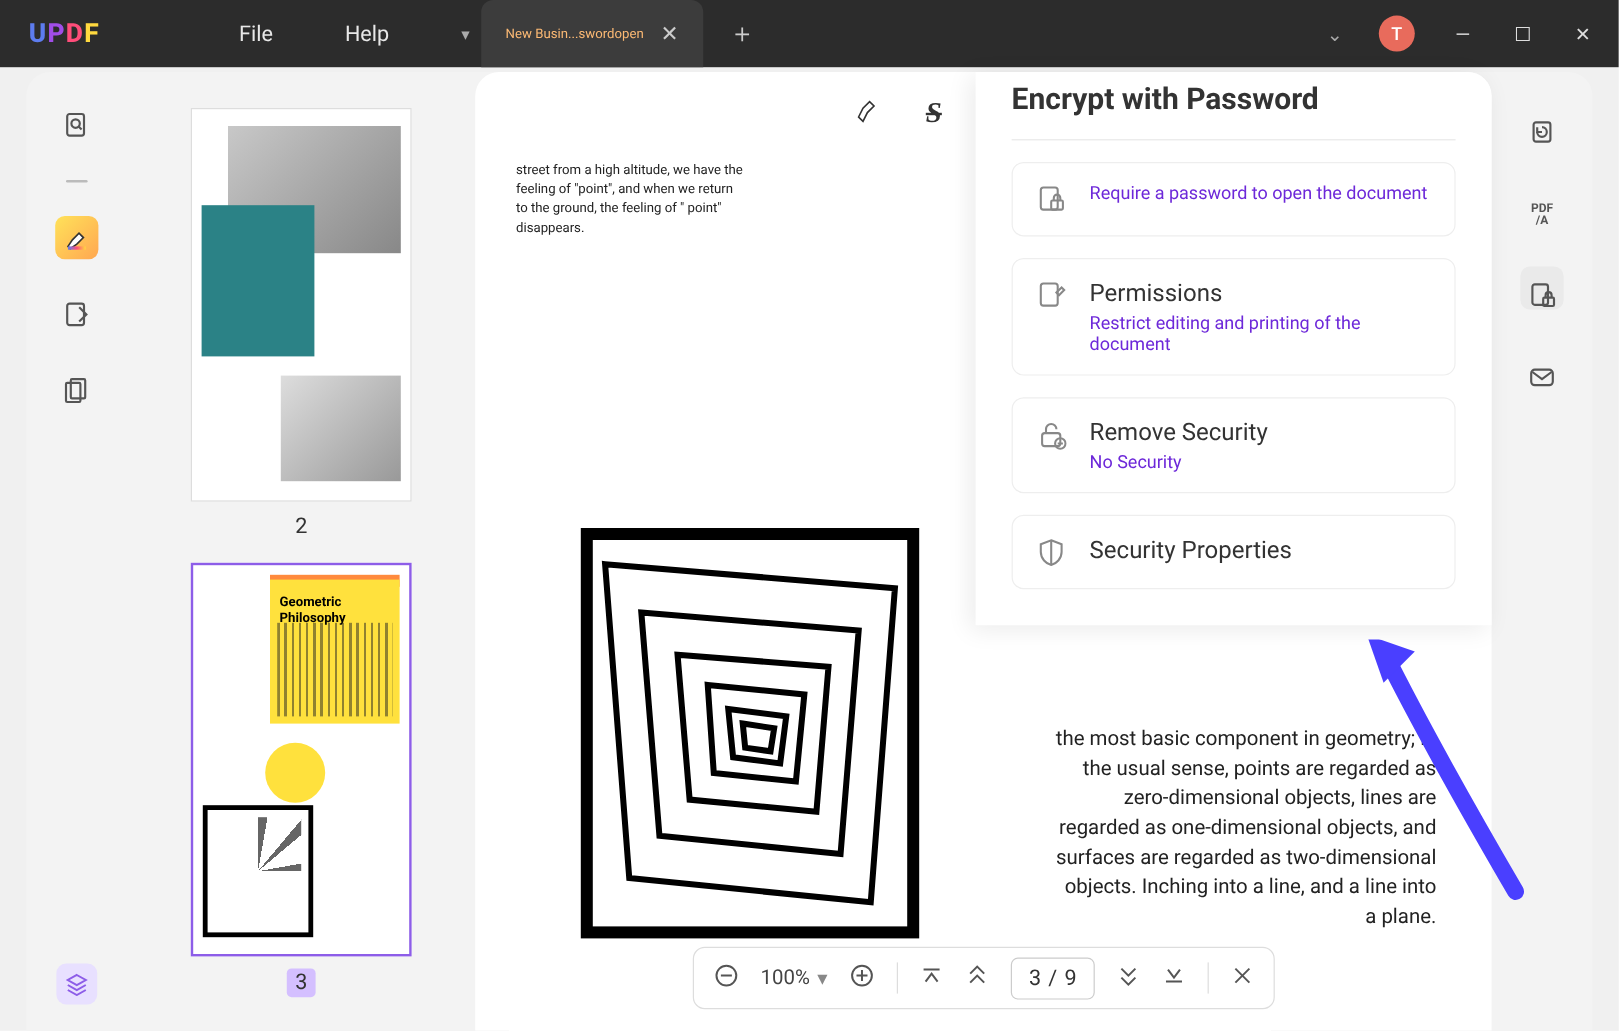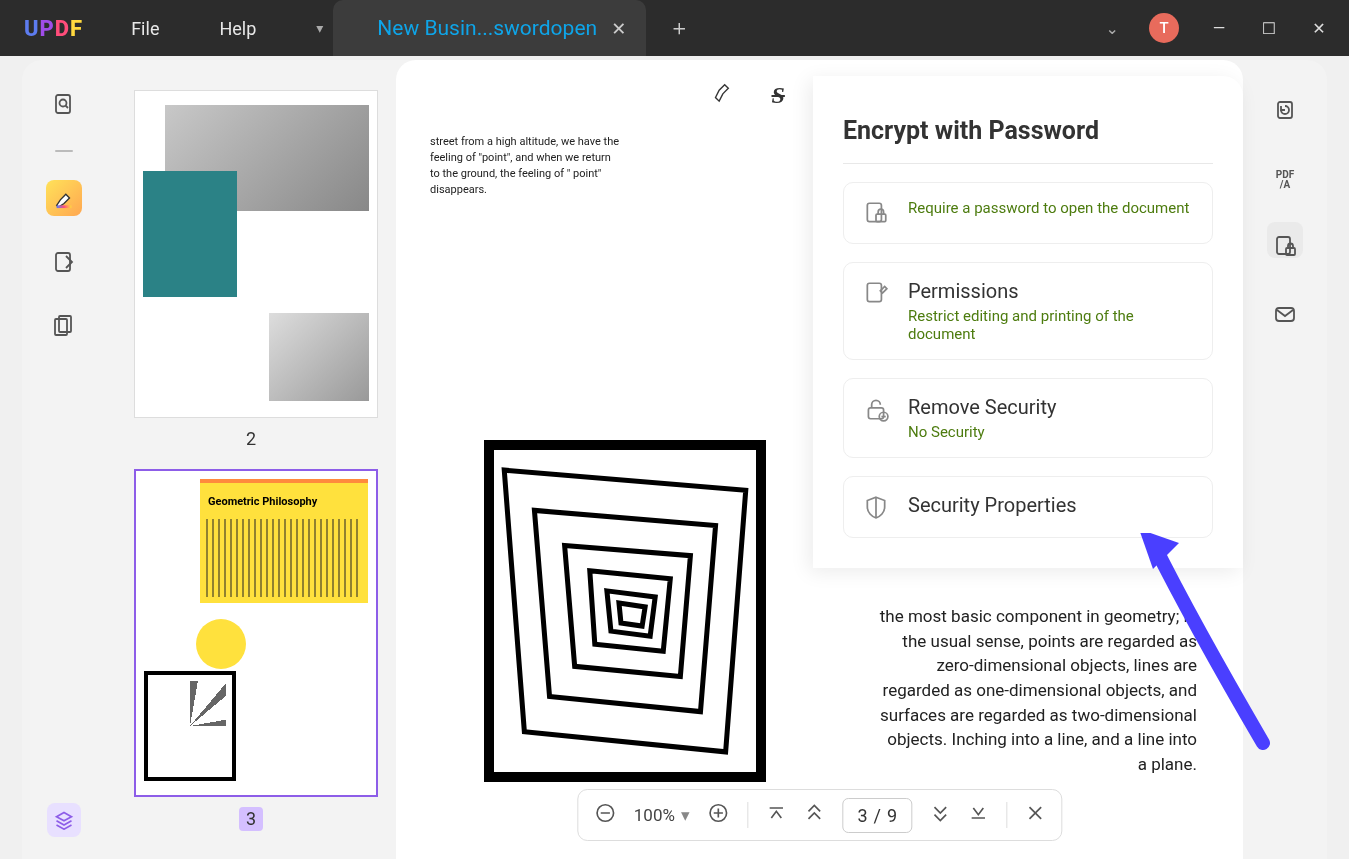--- a/index.html
+++ b/index.html
@@ -1,44 +1,44 @@
 <!DOCTYPE html>
 <html><head>
 <meta charset="utf-8">
 <style>
 * { margin: 0; padding: 0; box-sizing: border-box; font-family: -apple-system, BlinkMacSystemFont, 'Segoe UI', Roboto, sans-serif; }
 body { width: 1349px; height: 859px; background: #f0f0f0; overflow: hidden; position: relative; }
 
 .titlebar { height: 56px; background: #2c2c2c; display: flex; align-items: center; padding: 0 20px 0 24px; }
 .logo { font-size: 22px; font-weight: 800; letter-spacing: 1px; }
 .logo .u{color:#5d7cef;} .logo .p{color:#a04de8;} .logo .d{color:#ff4d7a;} .logo .f{color:#ffd93f;}
-.menu { display: flex; gap: 60px; margin-left: 48px; }
+.menu { display: flex; gap: 60px; margin-left: 116px; }
 .menubtn { color: #e8e8e8; font-size: 18px; cursor: pointer; }
 .tab-area { display: flex; align-items: center; margin-left: 50px; height: 100%; }
 .tab-dropdown { color: #aaa; font-size: 14px; padding: 0 10px; cursor: pointer; }
 .tab { display: flex; align-items: center; height: 100%; padding: 0 20px; background: #3c3c3c; border-radius: 10px 10px 0 0; gap: 14px; }
-.tab-title { color: #0ea5e9; font-size: 21px; margin-left: 24px; }
+.tab-title { color: #fdba74; font-size: 11px; }
 .tab-close { color: #ccc; font-size: 18px; cursor: pointer; }
 .newtab { color: #ccc; font-size: 22px; margin-left: 22px; cursor: pointer; font-weight: 300; }
 .titlebar-right { margin-left: auto; display: flex; align-items: center; gap: 30px; }
 .chevron-tb { color: #aaa; font-size: 16px; }
 .avatar { width: 30px; height: 30px; border-radius: 50%; background: #e86b5c; color: #fff; display: flex; align-items: center; justify-content: center; font-size: 15px; font-weight: 500; }
 .winbtn { color: #ddd; font-size: 16px; cursor: pointer; width: 20px; text-align: center; }
 
 .workspace { position: absolute; left: 22px; top: 60px; right: 22px; bottom: 0; background: #f3f3f3; border-radius: 20px 20px 0 0; display: flex; }
 
 .leftbar { width: 84px; display: flex; flex-direction: column; align-items: center; padding-top: 26px; gap: 28px; }
 .lb-item { width: 36px; height: 36px; display: flex; align-items: center; justify-content: center; border-radius: 8px; cursor: pointer; }
 .lb-item.active { background: linear-gradient(135deg, #ffe259, #ffa751); }
 .lb-bottom { margin-top: auto; margin-bottom: 22px; }
 .lb-layers { width: 34px; height: 34px; border-radius: 8px; background: #e8e0ff; display:flex;align-items:center;justify-content:center; }
 
 .thumbs { width: 290px; padding: 30px 28px; overflow: hidden; }
 .thumb-wrap { margin-bottom: 20px; }
-.thumb { width: 244px; height: 328px; background: #fff; border: 1px solid #ddd; margin: 0 auto; position: relative; overflow: hidden; }
+.thumb { width: 184px; height: 328px; background: #fff; border: 1px solid #ddd; margin: 0 auto; position: relative; overflow: hidden; }
 .thumb.sel { border: 2px solid #8d5de8; }
 .thumb-num { text-align: center; margin-top: 10px; font-size: 18px; color: #333; }
 .thumb-num.sel { background: #d4bfff; width: 24px; height: 24px; border-radius: 4px; margin: 10px auto 0; line-height: 24px; }
 
 .doc-area { flex: 1; background: #fff; border-radius: 20px 20px 0 0; position: relative; overflow: hidden; }
 .anno-toolbar { position: absolute; top: 20px; left: 50%; transform: translateX(-110px); display: flex; gap: 40px; align-items: center; }
 .anno-btn { font-size: 24px; cursor: pointer; color: #333; }
 .anno-u { text-decoration: underline; font-weight: 700; font-style: italic; font-family: serif; }
 .anno-s { text-decoration: line-through; font-weight: 700; font-style: italic; font-family: serif; }
 
@@ -49,26 +49,26 @@
 .stripes { position: absolute; right: 0; top: -10px; width: 120px; height: 100px; background: repeating-linear-gradient(45deg, #000, #000 3px, #fff 3px, #fff 7px); }
 .yellow-box { position: absolute; right: 110px; top: 50px; width: 90px; height: 80px; background: #ffe13d; }
 .doc-text-2 { position: absolute; right: 10px; top: 480px; width: 320px; font-size: 17px; line-height: 1.45; color: #222; text-align: right; }
 
 .zoom-bar { position: absolute; bottom: 18px; left: 50%; transform: translateX(-50%); height: 52px; border: 1px solid #ddd; border-radius: 10px; background: #fff; display: flex; align-items: center; padding: 0 16px; gap: 18px; }
 .zb-btn { cursor: pointer; color: #555; font-size: 18px; }
 .zb-div { width: 1px; height: 26px; background: #ddd; }
 .zb-zoom { display: flex; align-items: center; gap: 6px; font-size: 17px; color: #444; }
 .zb-page { border: 1px solid #ccc; border-radius: 6px; padding: 6px 14px; font-size: 18px; color: #333; display: flex; gap: 6px; }
 
-.encrypt-panel { position: absolute; right: 84px; top: 16px; width: 430px; bottom: auto; background: #fff; border-radius: 0 20px 0 0; box-shadow: -4px 4px 20px rgba(0,0,0,0.08); padding: 40px 30px 30px; }
+.encrypt-panel { position: absolute; right: 84px; top: 0; width: 430px; bottom: auto; background: #fff; border-radius: 0 20px 0 0; box-shadow: -4px 4px 20px rgba(0,0,0,0.08); padding: 9px 30px 30px; }
 .ep-title { font-size: 25px; font-weight: 700; color: #333; padding-bottom: 18px; border-bottom: 1px solid #e8e8e8; }
 .ep-item { margin-top: 18px; border: 1px solid #eee; border-radius: 10px; padding: 16px 18px; display: flex; gap: 18px; align-items: flex-start; cursor: pointer; background: #fff; }
 .ep-icon { width: 28px; height: 28px; flex-shrink: 0; display: flex; align-items: center; justify-content: center; }
 .ep-label { font-size: 20px; color: #333; margin-bottom: 4px; }
-.ep-desc { font-size: 15px; color: #4d7c0f; }
+.ep-desc { font-size: 15px; color: #6d28d9; }
 
 .rightbar { width: 84px; display: flex; flex-direction: column; align-items: center; padding-top: 26px; gap: 32px; }
 .rb-item { width: 36px; height: 36px; display: flex; align-items: flex-end; justify-content: center; border-radius: 8px; cursor: pointer; }
 .rb-item.active { background: #eaeaea; }
 
 .arrow-annotation { position: absolute; right: 44px; bottom: 96px; pointer-events: none; }
 
 
 .t2-photo { position: absolute; top: 14px; right: 8px; left: 30px; height: 106px; background: linear-gradient(135deg,#c8c8c8,#888); }
 .t2-teal { position: absolute; top: 80px; left: 8px; width: 94px; height: 126px; background: #2b8286; }

